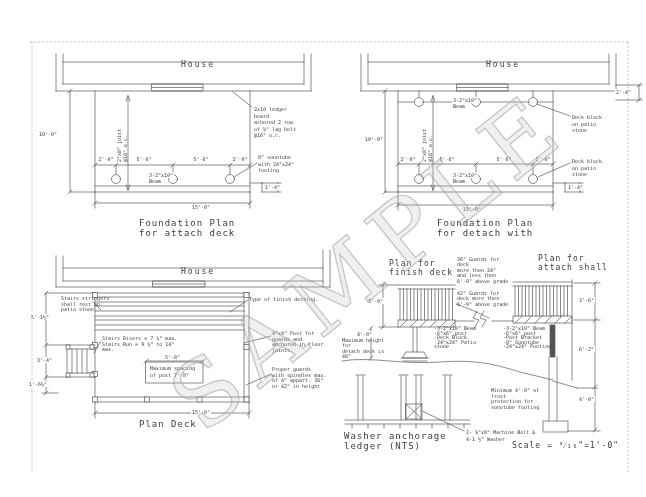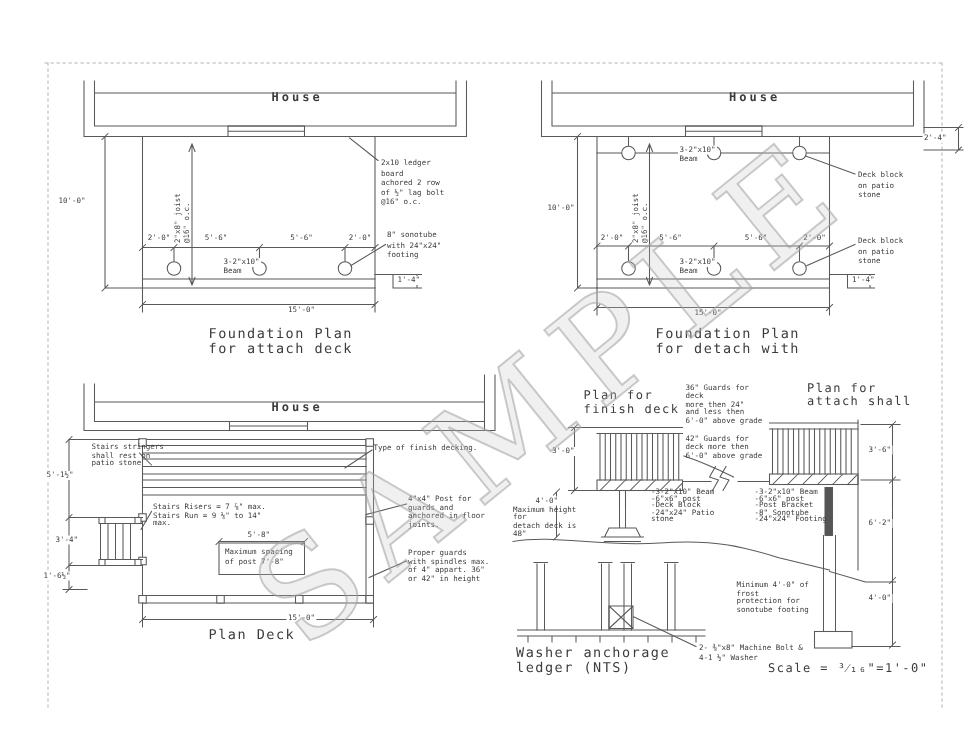--- a/index.html
+++ b/index.html
@@ -2,21 +2,21 @@
 <html><head>
 <meta charset="utf-8">
 <style>
   html,body{margin:0;padding:0;background:#fff;}
   #page{position:relative;width:646px;height:497px;background:#fff;overflow:hidden;
         font-family:"DejaVu Sans Mono",monospace;}
   svg{position:absolute;left:0;top:0;}
   .t{position:absolute;font:5px/1.25 "DejaVu Sans Mono",monospace;color:#3c3c3c;white-space:nowrap;z-index:2;}
   .big{font-size:9px;letter-spacing:1px;}
   .med{font-size:8px;letter-spacing:1px;}
-  .h{font-size:8px;letter-spacing:2px;font-weight:bold;}
+  .h{font-size:8px;letter-spacing:2px;}
   .c{text-align:center;width:18px;}
   .bg{background:#fff;padding:0 1px;}
   .rot{transform:rotate(-90deg);transform-origin:0 0;}
   #watermark{position:absolute;left:150px;top:370px;font:90px "DejaVu Serif",serif;
      letter-spacing:12px;color:rgba(195,195,195,0.25);-webkit-text-stroke:1.3px rgba(160,160,160,0.55);
      transform:rotate(-39deg);transform-origin:0 0;pointer-events:none;z-index:3;white-space:nowrap;}
 </style>
 </head>
 <body>
 

